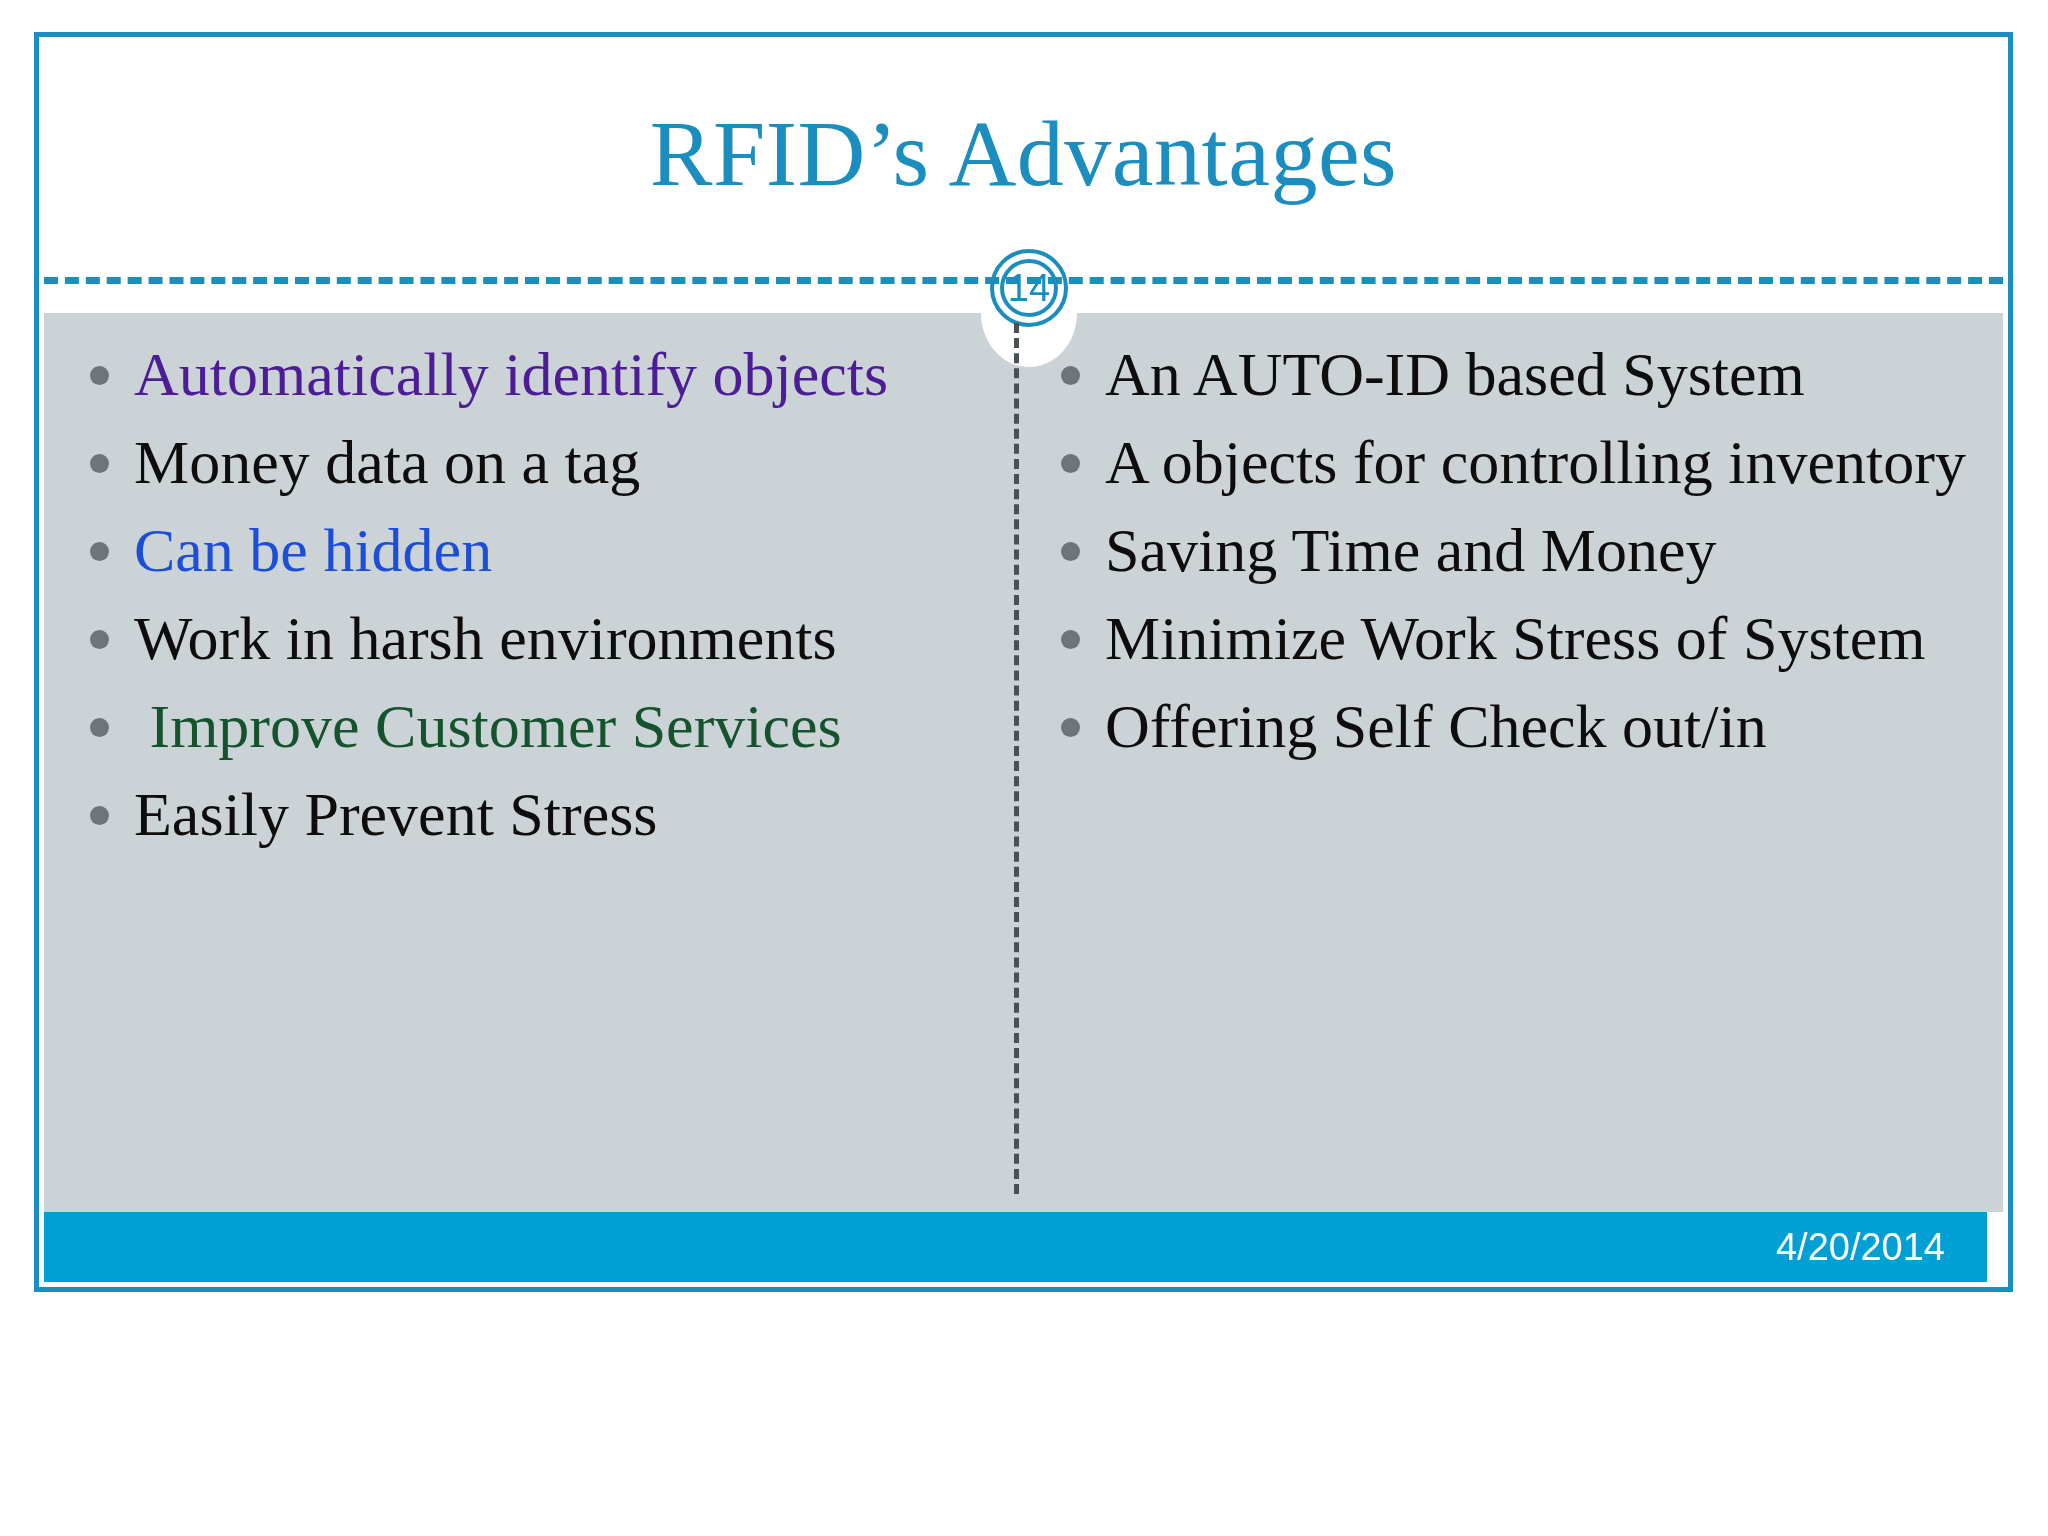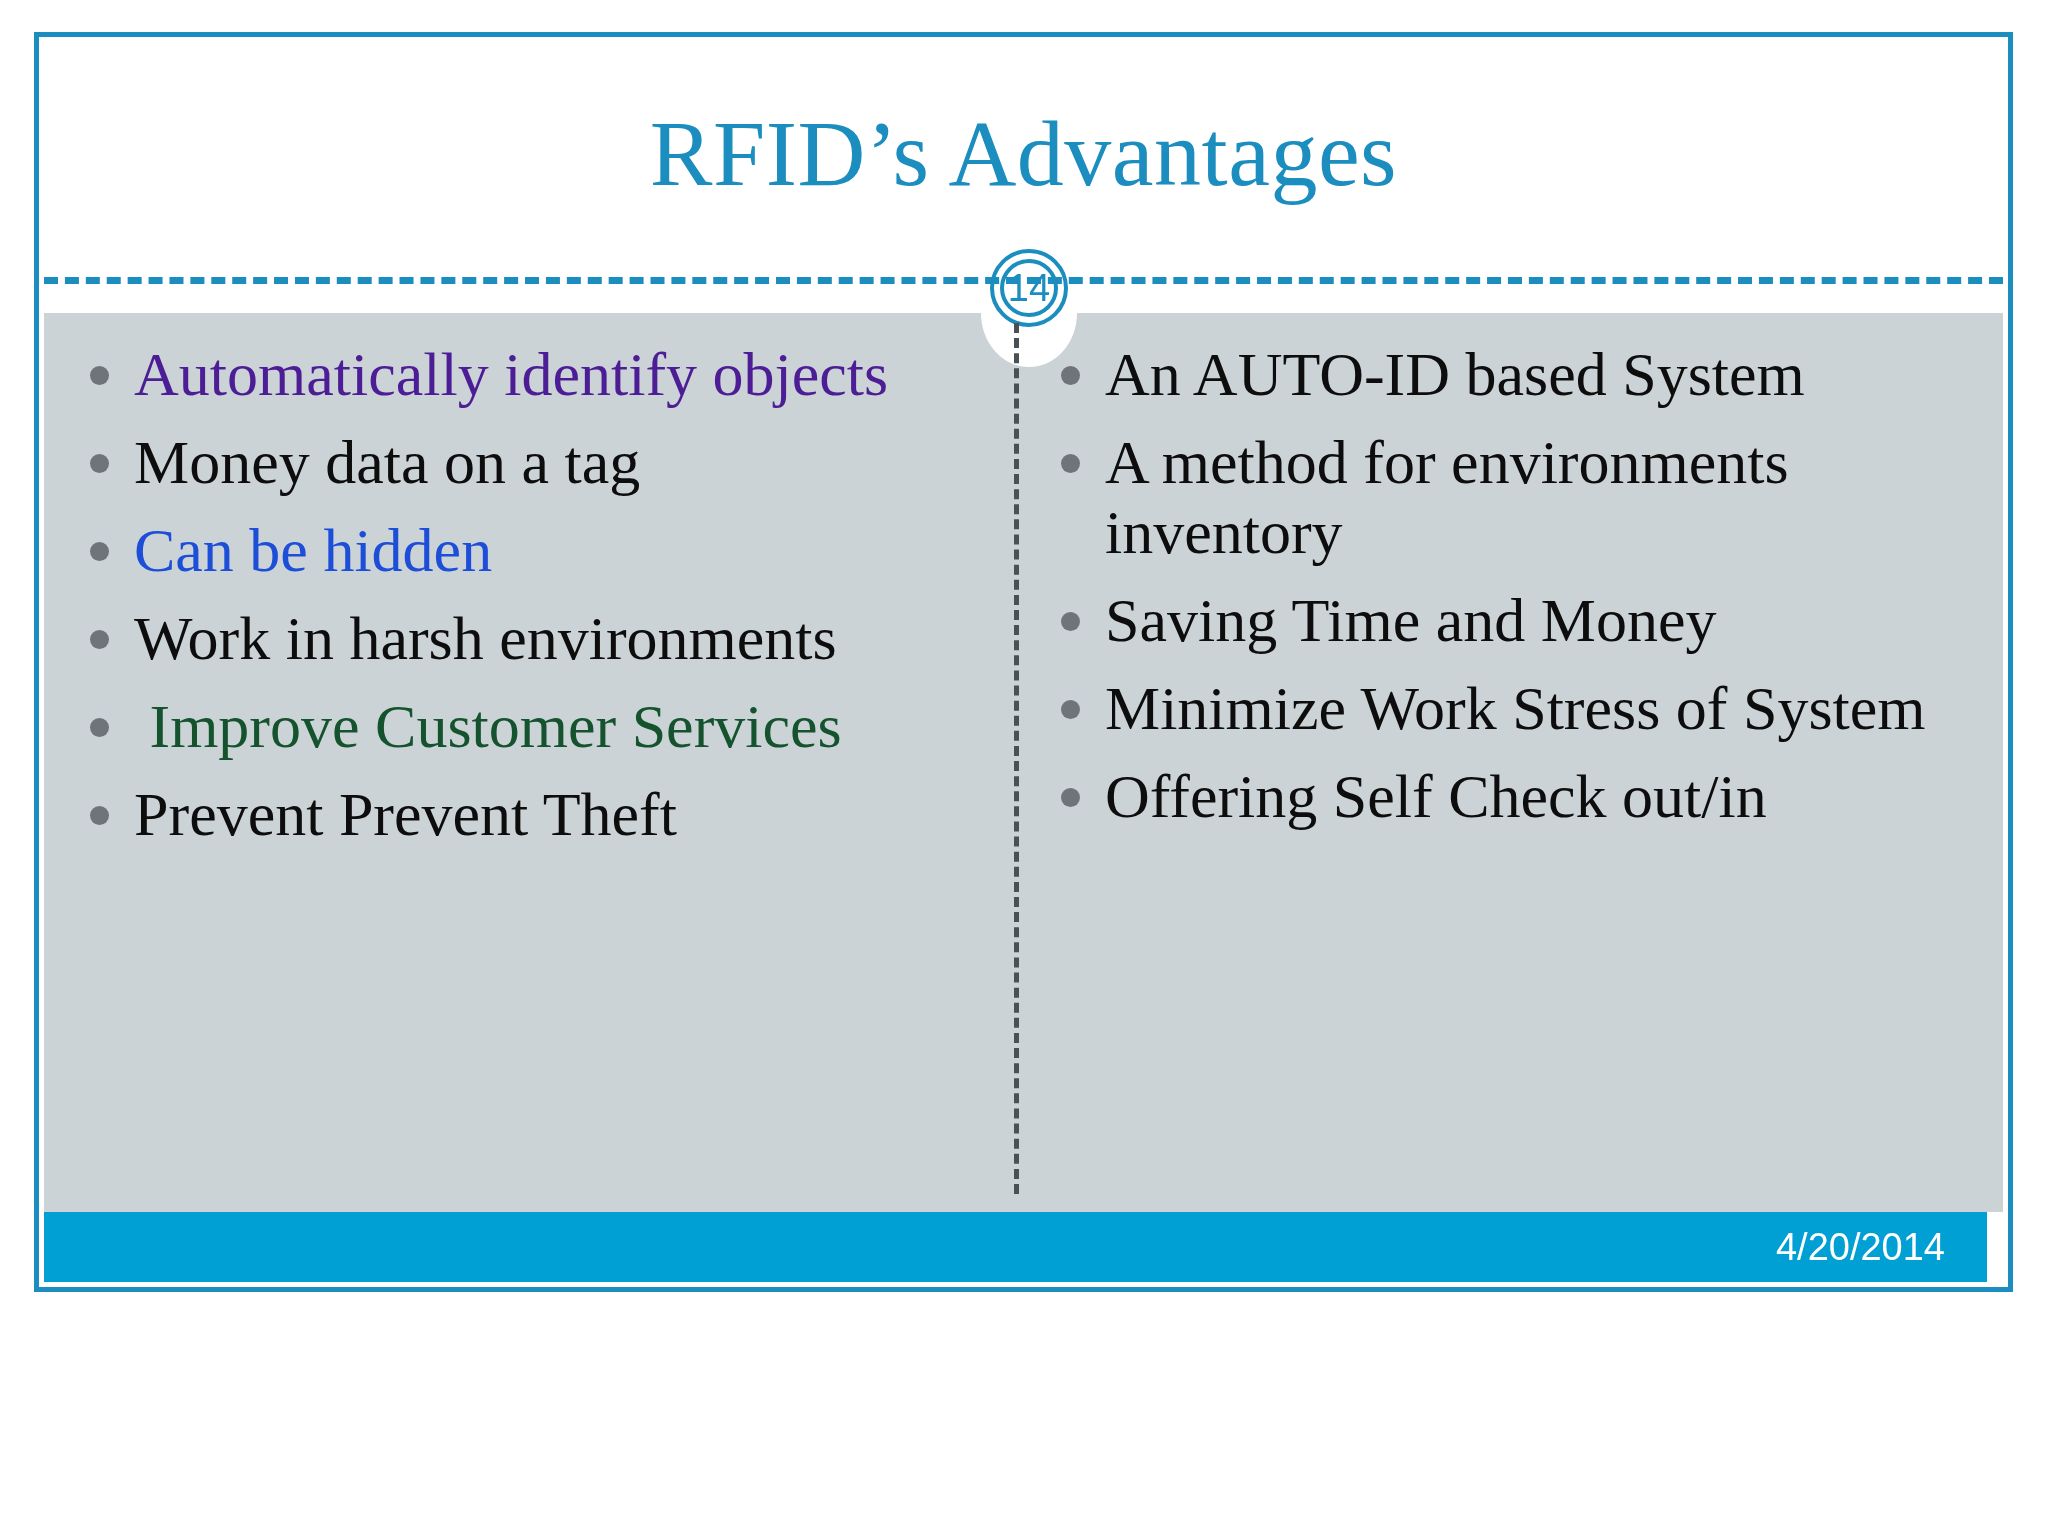--- a/index.html
+++ b/index.html
@@ -236,36 +236,36 @@
           <li style="color: rgb(13, 13, 13);">
             <span class="marker" style="background: rgb(110, 116, 121);"></span>
             <span class="btext">Work in harsh environments</span>
           </li>
           <li style="color: #14532d;">
             <span class="marker" style="background: rgb(110, 116, 121);"></span>
             <span class="btext"> Improve Customer Services</span>
           </li>
           <li style="color: rgb(13, 13, 13);">
             <span class="marker" style="background: rgb(110, 116, 121);"></span>
-            <span class="btext">Prevent Prevent Theft</span>
+            <span class="btext">Easily Prevent Stress</span>
           </li>
         </ul>
     </div>
 
     <div id="col-divider" style="border-left-color: rgb(74, 81, 85);"></div>
 
     <div class="column" id="col-right">
       <ul class="bullets" id="right-list">
           <li style="color: rgb(13, 13, 13);">
             <span class="marker" style="background: rgb(110, 116, 121);"></span>
             <span class="btext">An AUTO-ID based System</span>
           </li>
           <li style="color: rgb(13, 13, 13);">
             <span class="marker" style="background: rgb(110, 116, 121);"></span>
-            <span class="btext">A method for environments inventory</span>
+            <span class="btext">A objects for controlling inventory</span>
           </li>
           <li style="color: rgb(13, 13, 13);">
             <span class="marker" style="background: rgb(110, 116, 121);"></span>
             <span class="btext">Saving Time and Money</span>
           </li>
           <li style="color: rgb(13, 13, 13);">
             <span class="marker" style="background: rgb(110, 116, 121);"></span>
             <span class="btext">Minimize Work Stress of System</span>
           </li>
           <li style="color: rgb(13, 13, 13);">

